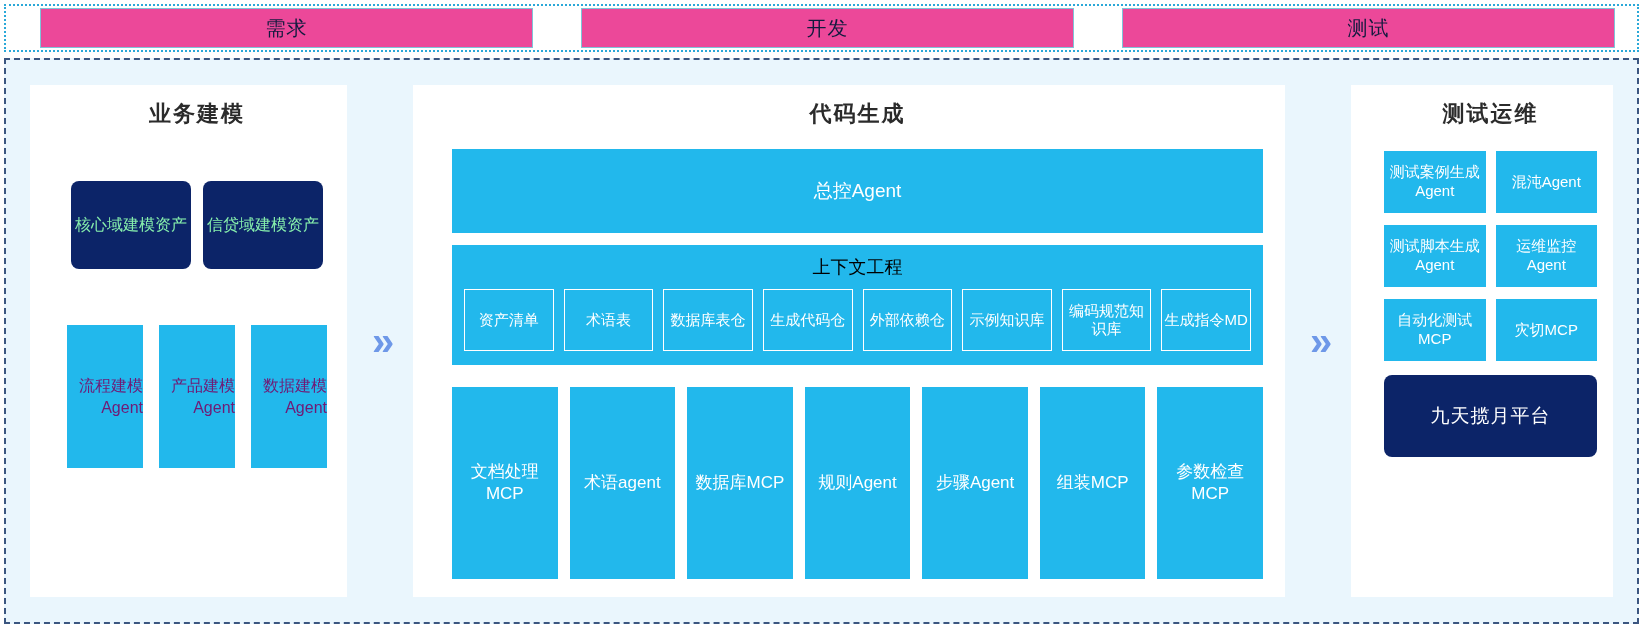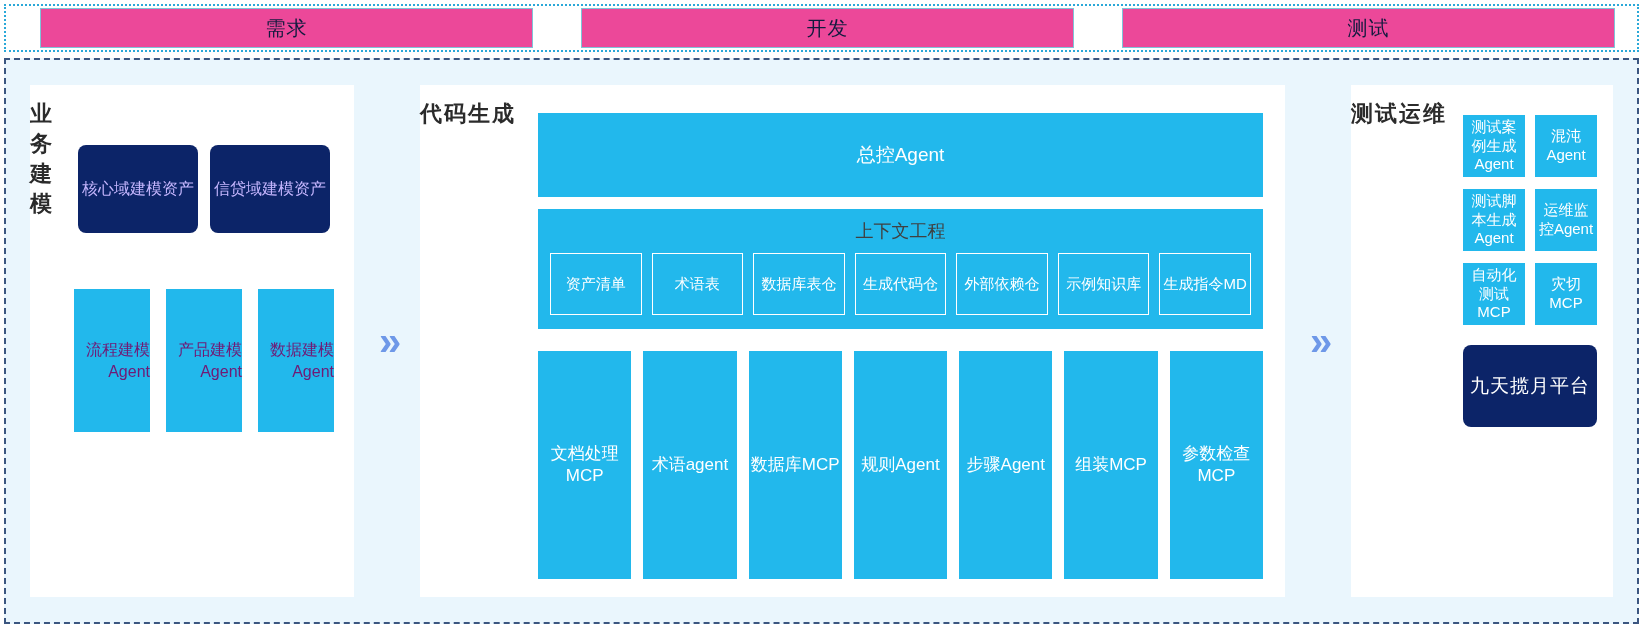--- a/index.html
+++ b/index.html
@@ -72,23 +72,23 @@
     font-weight: bold;
     line-height: 1;
     letter-spacing: -6px;
     user-select: none;
   }
 
   
   .card {
     background: #ffffff;
     box-sizing: border-box;
-    padding: 14px 0 10px 0;
-    display: flex;
-    flex-direction: row;
+    padding: 14px 0 10px 17px;
+    display: flex;
+    flex-direction: column;
   }
   .card-title {
     text-align: center;
     font-size: 22px;
     font-weight: bold;
     color: #2b2b2b;
     letter-spacing: 2px;
     margin-bottom: 6px;
   }
 
@@ -107,21 +107,21 @@
     display: flex;
     gap: 12px;
     margin-top: 46px;
     justify-content: center;
   }
   .asset-box {
     width: 120px;
     height: 88px;
     background: #0c2468;
     border-radius: 8px;
-    color: #c4b5fd;
+    color: #86efac;
     font-size: 16px;
     line-height: 1.25;
     display: flex;
     align-items: center;
     justify-content: center;
     text-align: center;
   }
   .agent-row {
     display: flex;
     gap: 16px;
@@ -161,21 +161,21 @@
     justify-content: center;
     margin-top: 14px;
   }
   .context-block {
     background: #22b8ec;
     margin-top: 12px;
     padding: 10px 12px 14px 12px;
   }
   .context-title {
     text-align: center;
-    color: #404040;
+    color: #000000;
     font-size: 18px;
     margin-bottom: 10px;
   }
   .context-items {
     display: flex;
     gap: 10px;
   }
   .context-item {
     flex: 1 1 0;
     min-height: 62px;
@@ -233,21 +233,21 @@
     font-size: 15px;
     line-height: 1.25;
     display: flex;
     align-items: center;
     justify-content: center;
     text-align: center;
     padding: 0 3px;
     box-sizing: border-box;
   }
   .platform-box {
-    margin-top: 20px;
+    margin-top: 14px;
     height: 82px;
     background: #0c2468;
     border-radius: 8px;
     color: #ffffff;
     font-size: 19px;
     display: flex;
     align-items: center;
     justify-content: center;
     letter-spacing: 1px;
   }
@@ -288,20 +288,21 @@
 
       <div class="context-block">
         <div class="context-title">上下文工程</div>
         <div class="context-items">
           <div class="context-item">资产清单</div>
           <div class="context-item">术语表</div>
           <div class="context-item">数据库表仓</div>
           <div class="context-item">生成代码仓</div>
           <div class="context-item">外部依赖仓</div>
           <div class="context-item">示例知识库</div>
+          <div class="context-item">编码规范知识库</div>
           <div class="context-item">生成指令MD</div>
         </div>
       </div>
 
       <div class="tool-row">
         <div class="tool-box">文档处理MCP</div>
         <div class="tool-box">术语agent</div>
         <div class="tool-box">数据库MCP</div>
         <div class="tool-box">规则Agent</div>
         <div class="tool-box">步骤Agent</div>

